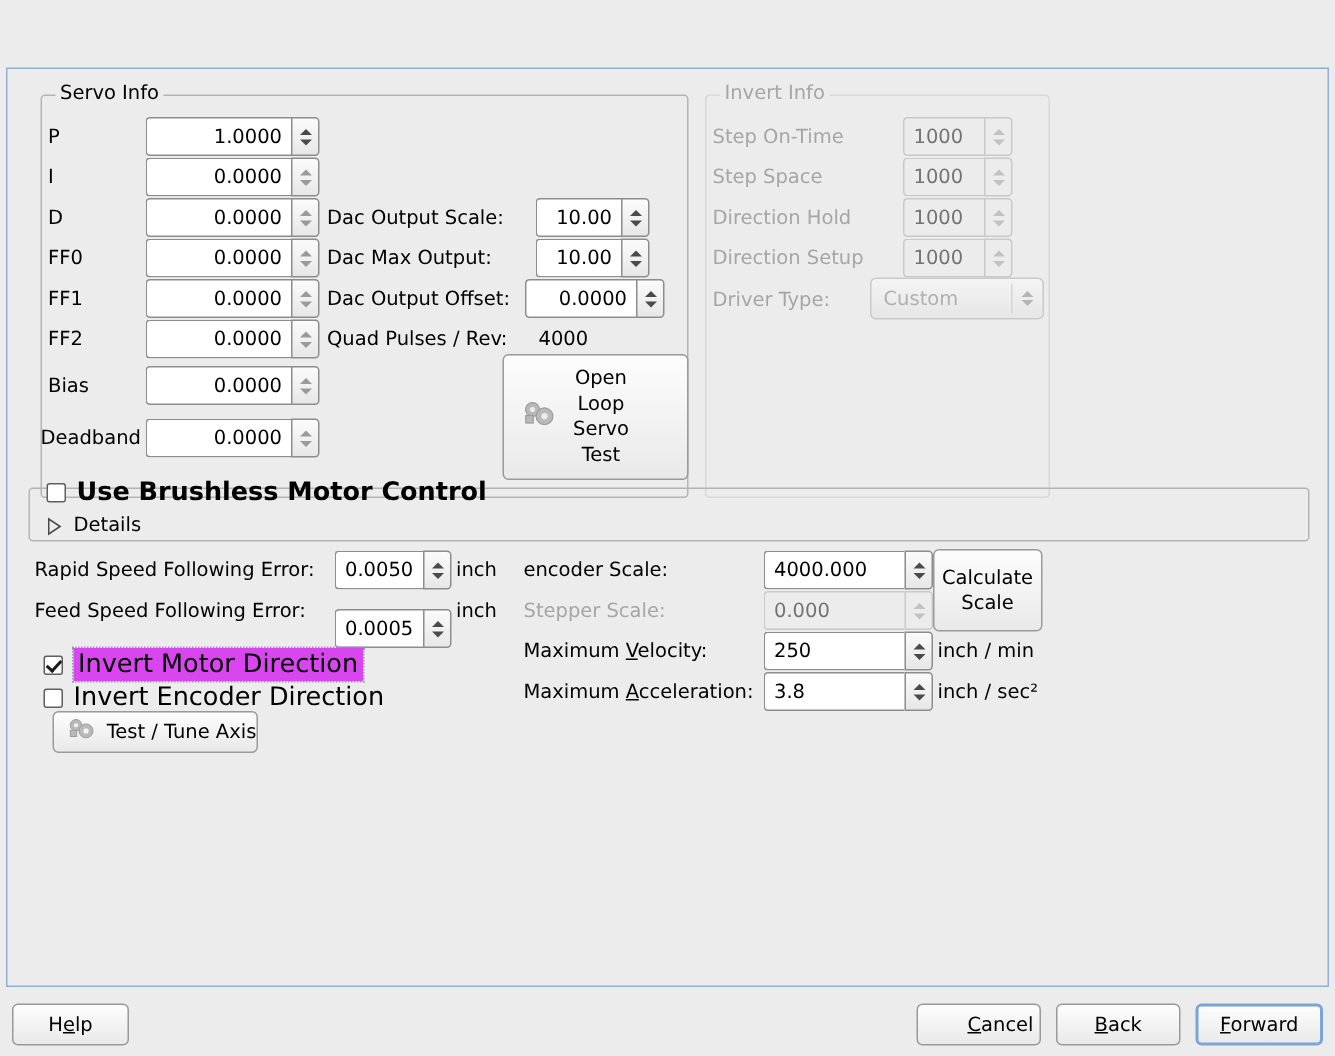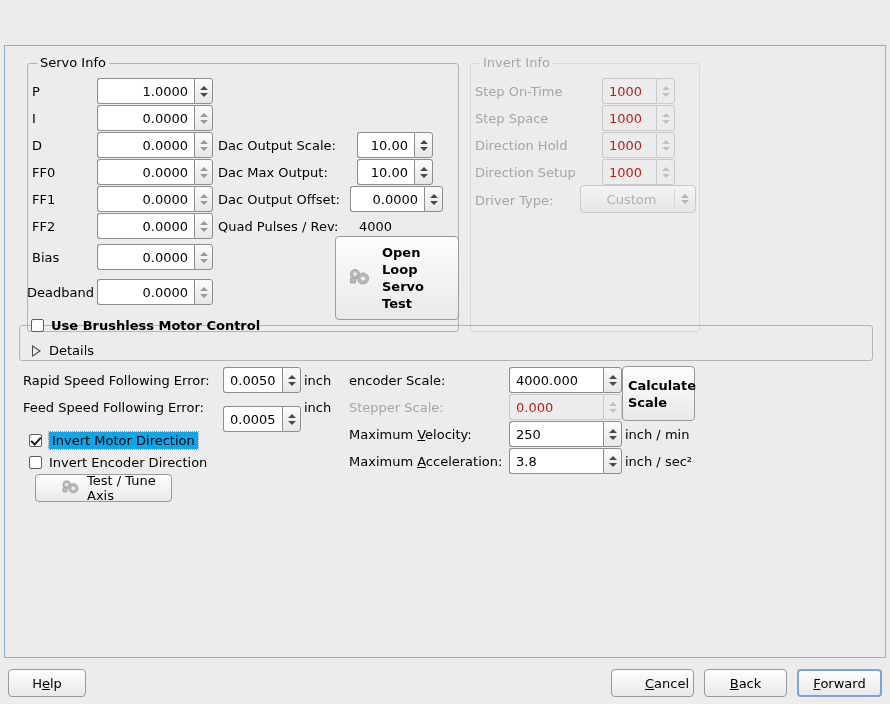--- a/index.html
+++ b/index.html
@@ -64,33 +64,33 @@
     display: flex; flex-direction: column;
     align-items: center; justify-content: center;
   }
   .spin .btns .ar {
     width: 0; height: 0; margin: 0;
     border-left: 4px solid transparent;
     border-right: 4px solid transparent;
   }
   .spin .btns .up { border-bottom: 4px solid #4a4a4a; margin-bottom: 3px; }
   .spin .btns .dn { border-top: 4px solid #4a4a4a; }
-  .spin.dim .entry { background: #ececec; border-color: #c9c9c9; color: #b91c1c; }
+  .spin.dim .entry { background: #ececec; border-color: #c9c9c9; color: #737373; }
   .spin.dim .btns { border-color: #c9c9c9; background: #ececec; }
   .spin.dim .btns .up { border-bottom-color: #c2c2c2; }
   .spin.dim .btns .dn { border-top-color: #c2c2c2; }
   .spin.softarrow .btns .up { border-bottom-color: #9a9a9a; }
   .spin.softarrow .btns .dn { border-top-color: #9a9a9a; }
 
   
   .combo {
     position: absolute; height: 28px;
     border: 1px solid #c9c9c9; border-radius: 4px;
     background: linear-gradient(#f4f4f4, #e6e6e6);
-    display: flex; align-items: center; text-align: center;
+    display: flex; align-items: center;
   }
   .combo .val { flex: 1 1 auto; padding-left: 8px; font-size: 13px; color: #b0b0b0; }
   .combo .sep { width: 1px; height: 20px; background: #d6d6d6; }
   .combo .arrows {
     width: 20px; display: flex; flex-direction: column;
     align-items: center; justify-content: center;
   }
   .combo .arrows .ar { width: 0; height: 0;
     border-left: 4px solid transparent; border-right: 4px solid transparent; }
   .combo .arrows .up { border-bottom: 4px solid #b5b5b5; margin-bottom: 2px; }
@@ -112,23 +112,23 @@
     width: 13px; height: 13px; flex: 0 0 13px;
     border: 1px solid #5f5f5f; border-radius: 2px;
     background: #ffffff; position: relative; margin-right: 7px;
   }
   .chk .box.checked::after {
     content: ""; position: absolute;
     left: 3px; top: 0px; width: 4px; height: 8px;
     border: solid #1a1a1a; border-width: 0 2px 2px 0;
     transform: rotate(42deg);
   }
-  .chk .ctext { font-size: 13px; white-space: nowrap; }
+  .chk .ctext { font-size: 17px; white-space: nowrap; }
   .chk .ctext.bold { font-weight: bold; }
-  .chk .ctext.sel { background: #0ea5e9; padding: 1px 3px; outline: 1px dotted #8a9ab0; }
+  .chk .ctext.sel { background: #d946ef; padding: 1px 3px; outline: 1px dotted #8a9ab0; }
 
   
   .disclose { position: absolute; display: flex; align-items: center; }
   .disclose .tri {
     width: 0; height: 0; margin-right: 8px;
     border-top: 6px solid transparent;
     border-bottom: 6px solid transparent;
     border-left: 9px solid transparent;
     position: relative;
   }
@@ -144,21 +144,21 @@
     width: 0; height: 0;
     border-top: 4px solid transparent;
     border-bottom: 4px solid transparent;
     border-left: 6px solid #ececec;
   }
 
   
   .gear-ico { display: inline-block; }
 
   
-  .btn .stack { display: flex; flex-direction: column; align-items: flex-start; line-height: 17px; font-weight: bold; }
+  .btn .stack { display: flex; flex-direction: column; align-items: center; line-height: 17px; }
 
   
   .bottombar { position: absolute; left: 0; top: 660px; width: 738px; height: 44px; text-align: right; }
 </style>
 </head>
 <body>
 
 <div id="app">
 
 
@@ -367,21 +367,21 @@
 
     <div class="chk" style="left:24px; top:386px;">
       <span class="box checked"></span>
       <span class="ctext sel">Invert Motor Direction</span>
     </div>
     <div class="chk" style="left:24px; top:409px;">
       <span class="box"></span>
       <span class="ctext">Invert Encoder Direction</span>
     </div>
 
-    <div class="btn" style="left:30px; top:428px; width:137px; height:28px; justify-content:center; padding-left:23px;">
+    <div class="btn" style="left:30px; top:428px; width:137px; height:28px; justify-content:center; padding-left:7px;">
       <span class="gear-ico" style="margin-right:6px;">
         <svg width="22" height="20" viewBox="0 0 26 24">
           <g fill="#b9b9b9" stroke="#9d9d9d" stroke-width="0.8">
             <circle cx="9" cy="9" r="4.6"></circle>
             <circle cx="17" cy="13.5" r="5.6"></circle>
             <rect x="4.5" y="13" width="5" height="5"></rect>
           </g>
           <circle cx="9" cy="9" r="1.7" fill="#f2f2f2"></circle>
           <circle cx="17" cy="13.5" r="2.1" fill="#f2f2f2"></circle>
         </svg>

